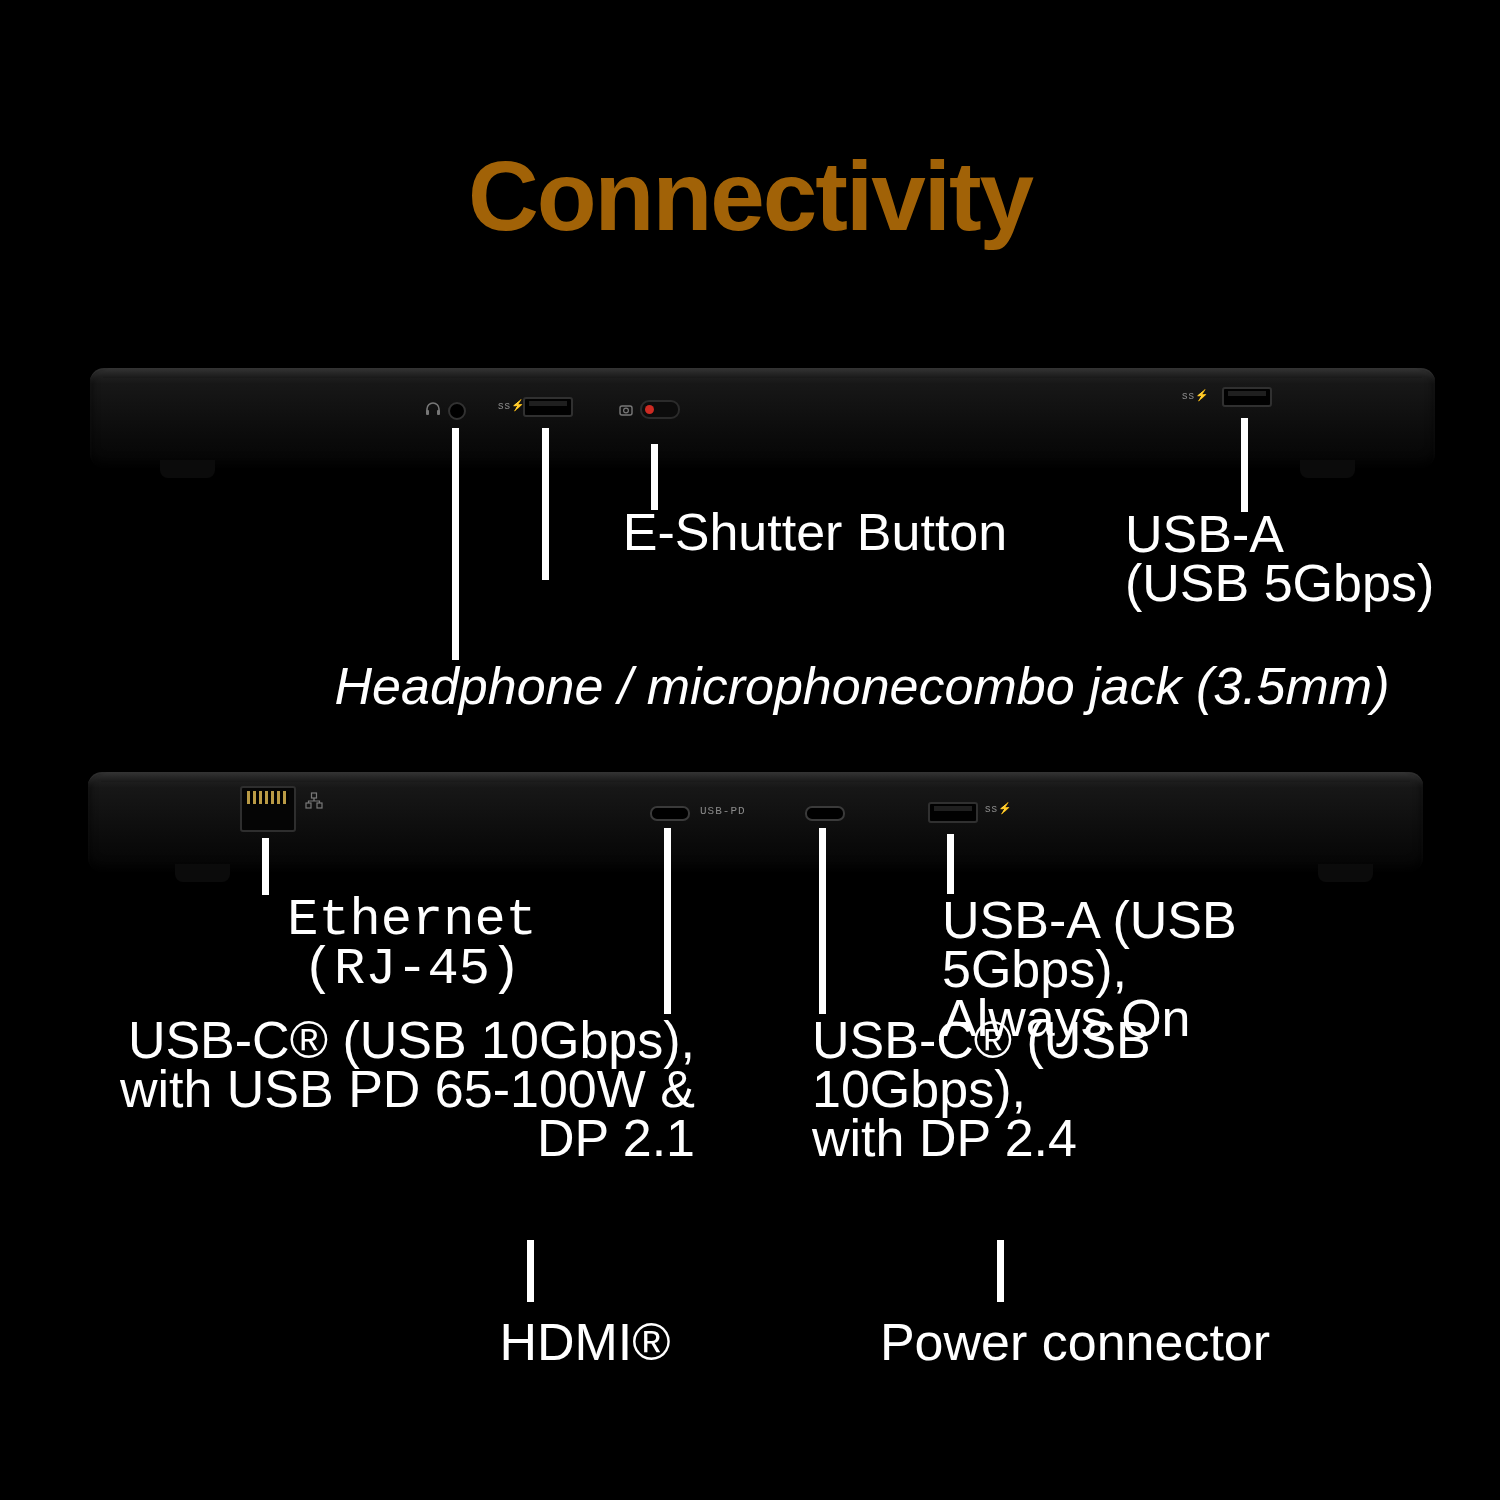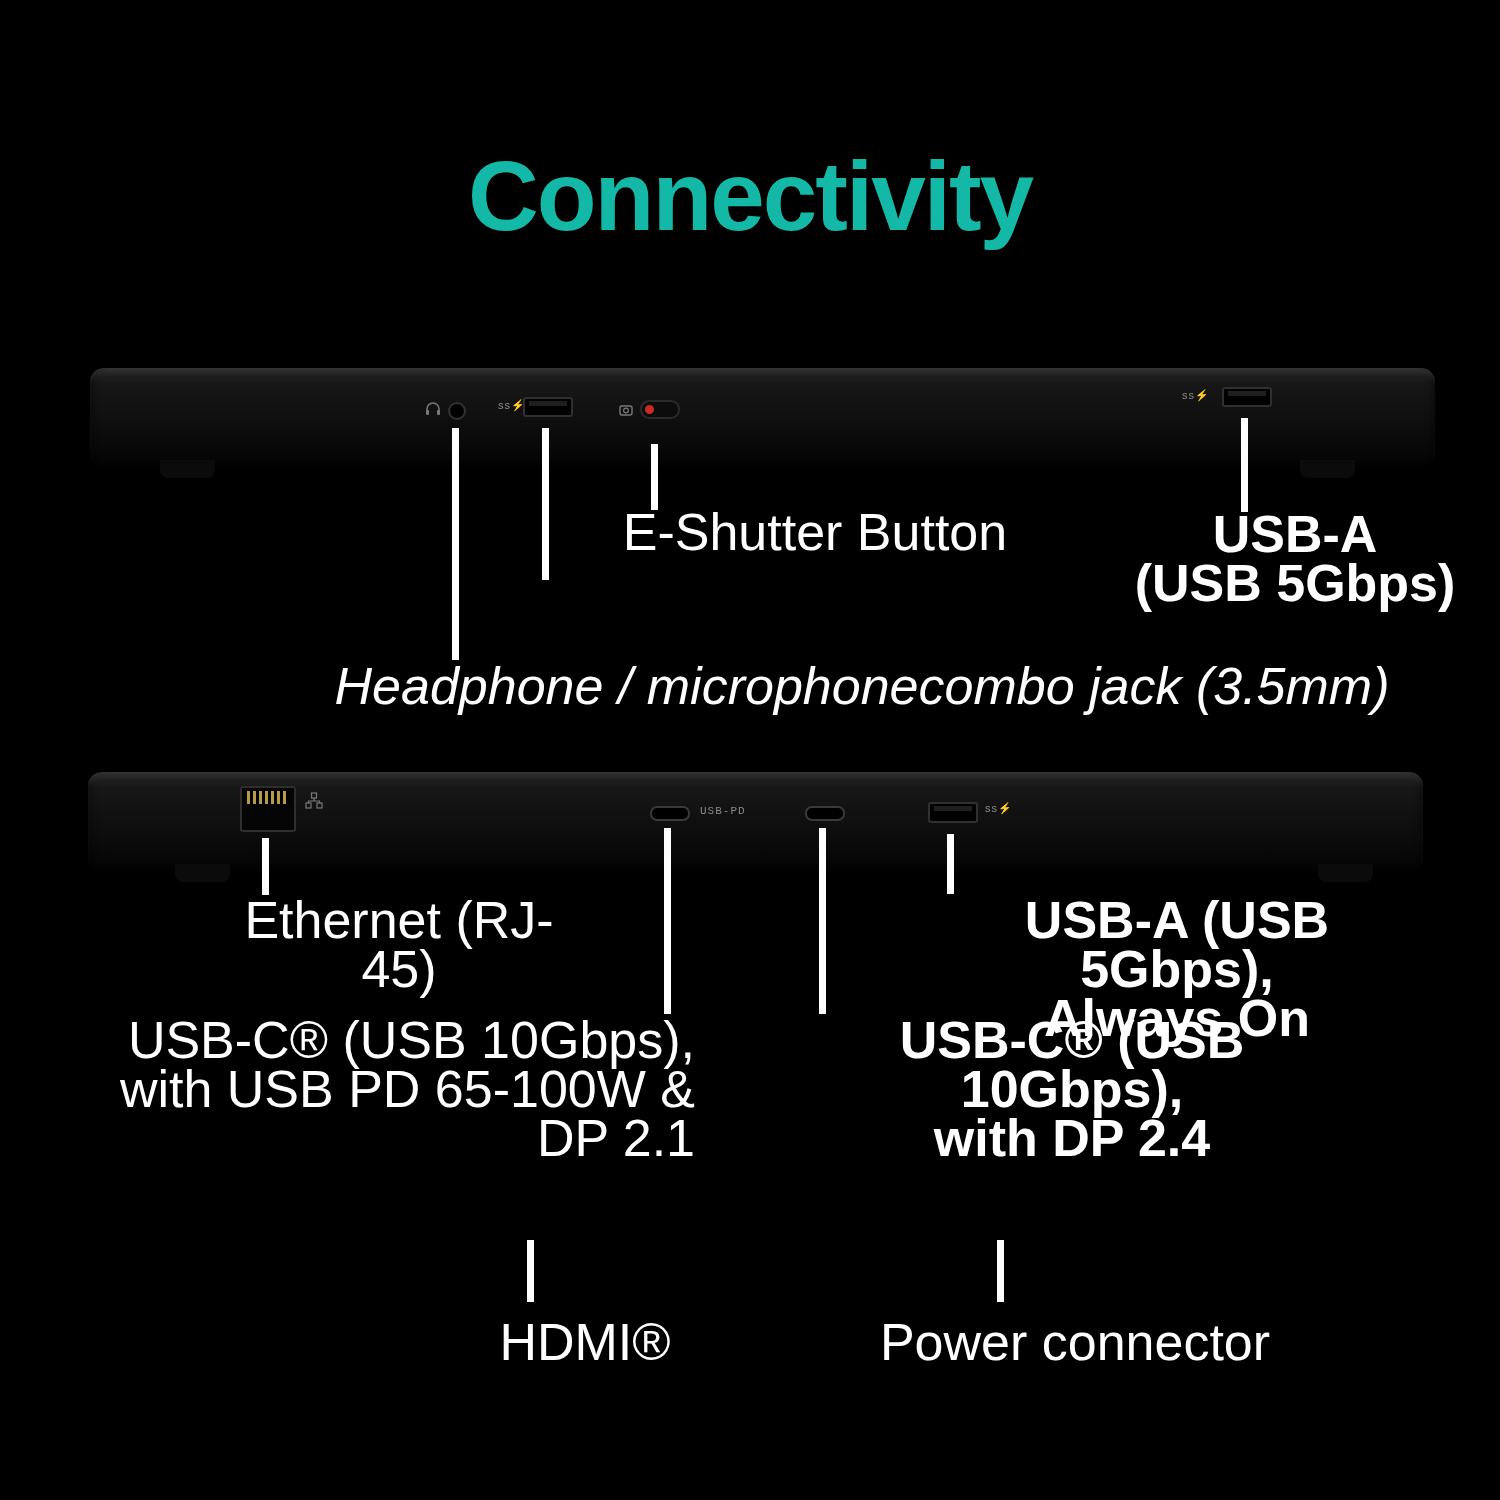--- a/index.html
+++ b/index.html
@@ -1,21 +1,21 @@
 <!DOCTYPE html>
 <html><head>
 <meta charset="utf-8">
 <style>
   html,body{margin:0;padding:0;background:#000;}
   .canvas{position:relative;width:1500px;height:1500px;background:#000;overflow:hidden;
           font-family:"Liberation Sans",sans-serif;color:#fff;}
 
   
   .title{position:absolute;left:0;top:140px;width:100%;text-align:center;
-         font-size:98px;font-weight:bold;letter-spacing:-2px;color:#14b8a6;}
+         font-size:98px;font-weight:bold;letter-spacing:-2px;color:#a16207;}
 
   
   .laptop{position:absolute;}
   .lap-body{position:absolute;left:0;top:0;right:0;bottom:0;
             background:linear-gradient(180deg,#262626 0%,#171717 14%,#101010 45%,#0a0a0a 72%,#050505 100%);
             border-radius:14px;border-top:2px solid #2e2e2e;
             box-shadow:inset 0 3px 4px rgba(255,255,255,.05), inset 0 -6px 10px rgba(0,0,0,.8);}
   .lid-strip{position:absolute;left:1%;right:1%;top:0;height:10px;
              background:linear-gradient(#343434,#191919);border-radius:8px 8px 0 0;}
   .foot{position:absolute;height:18px;background:#0b0b0b;border-radius:0 0 8px 8px;}
@@ -43,21 +43,21 @@
   
   .vent{position:absolute;top:16px;height:64px;
         background:repeating-linear-gradient(100deg,#000 0 20px,#1d1d1d 20px 27px);
         clip-path:polygon(3% 0,97% 0,100% 50%,97% 100%,3% 100%,0 50%);}
 
   
   .line{position:absolute;width:7px;background:#fff;z-index:5;}
   .lbl{position:absolute;font-size:52px;line-height:49px;color:#fff;z-index:6;}
   .center{text-align:center;}
   .right{text-align:right;}
-  .left{text-align:center;font-weight:bold;}
+  .left{text-align:left;}
 </style>
 </head>
 <body>
 
 <div class="canvas">
 
   <div class="title">Connectivity</div>
 
   <div class="laptop" style="left:90px;top:368px;width:1345px;height:100px;">
     <div class="lap-body"></div>
@@ -122,21 +122,21 @@
 
     <div class="usba" style="left:840px;top:30px;width:46px;height:17px;"></div>
     <div class="mark" style="left:897px;top:30px;">ss⚡</div>
   </div>
 
   <div class="line" style="left:262px;top:838px;height:57px;"></div>
   <div class="line" style="left:664px;top:828px;height:186px;"></div>
   <div class="line" style="left:819px;top:828px;height:186px;"></div>
   <div class="line" style="left:947px;top:834px;height:60px;"></div>
 
-  <div class="lbl center" style="left:234px;top:896px;width:330px;">Ethernet (RJ-45)</div>
+  <div class="lbl center" style="left:247px;top:896px;width:330px;font-family:Liberation Mono, monospace;">Ethernet (RJ-45)</div>
   <div class="lbl left" style="left:942px;top:896px;width:470px;">
     <div>USB-A (USB 5Gbps),</div>
     <div>Always On</div>
   </div>
   <div class="lbl right" style="left:35px;top:1016px;width:660px;">
     <div>USB-C® (USB 10Gbps),</div>
     <div>with USB PD 65-100W &amp; DP 2.1</div>
   </div>
   <div class="lbl left" style="left:812px;top:1016px;width:520px;">
     <div>USB-C® (USB 10Gbps),</div>

